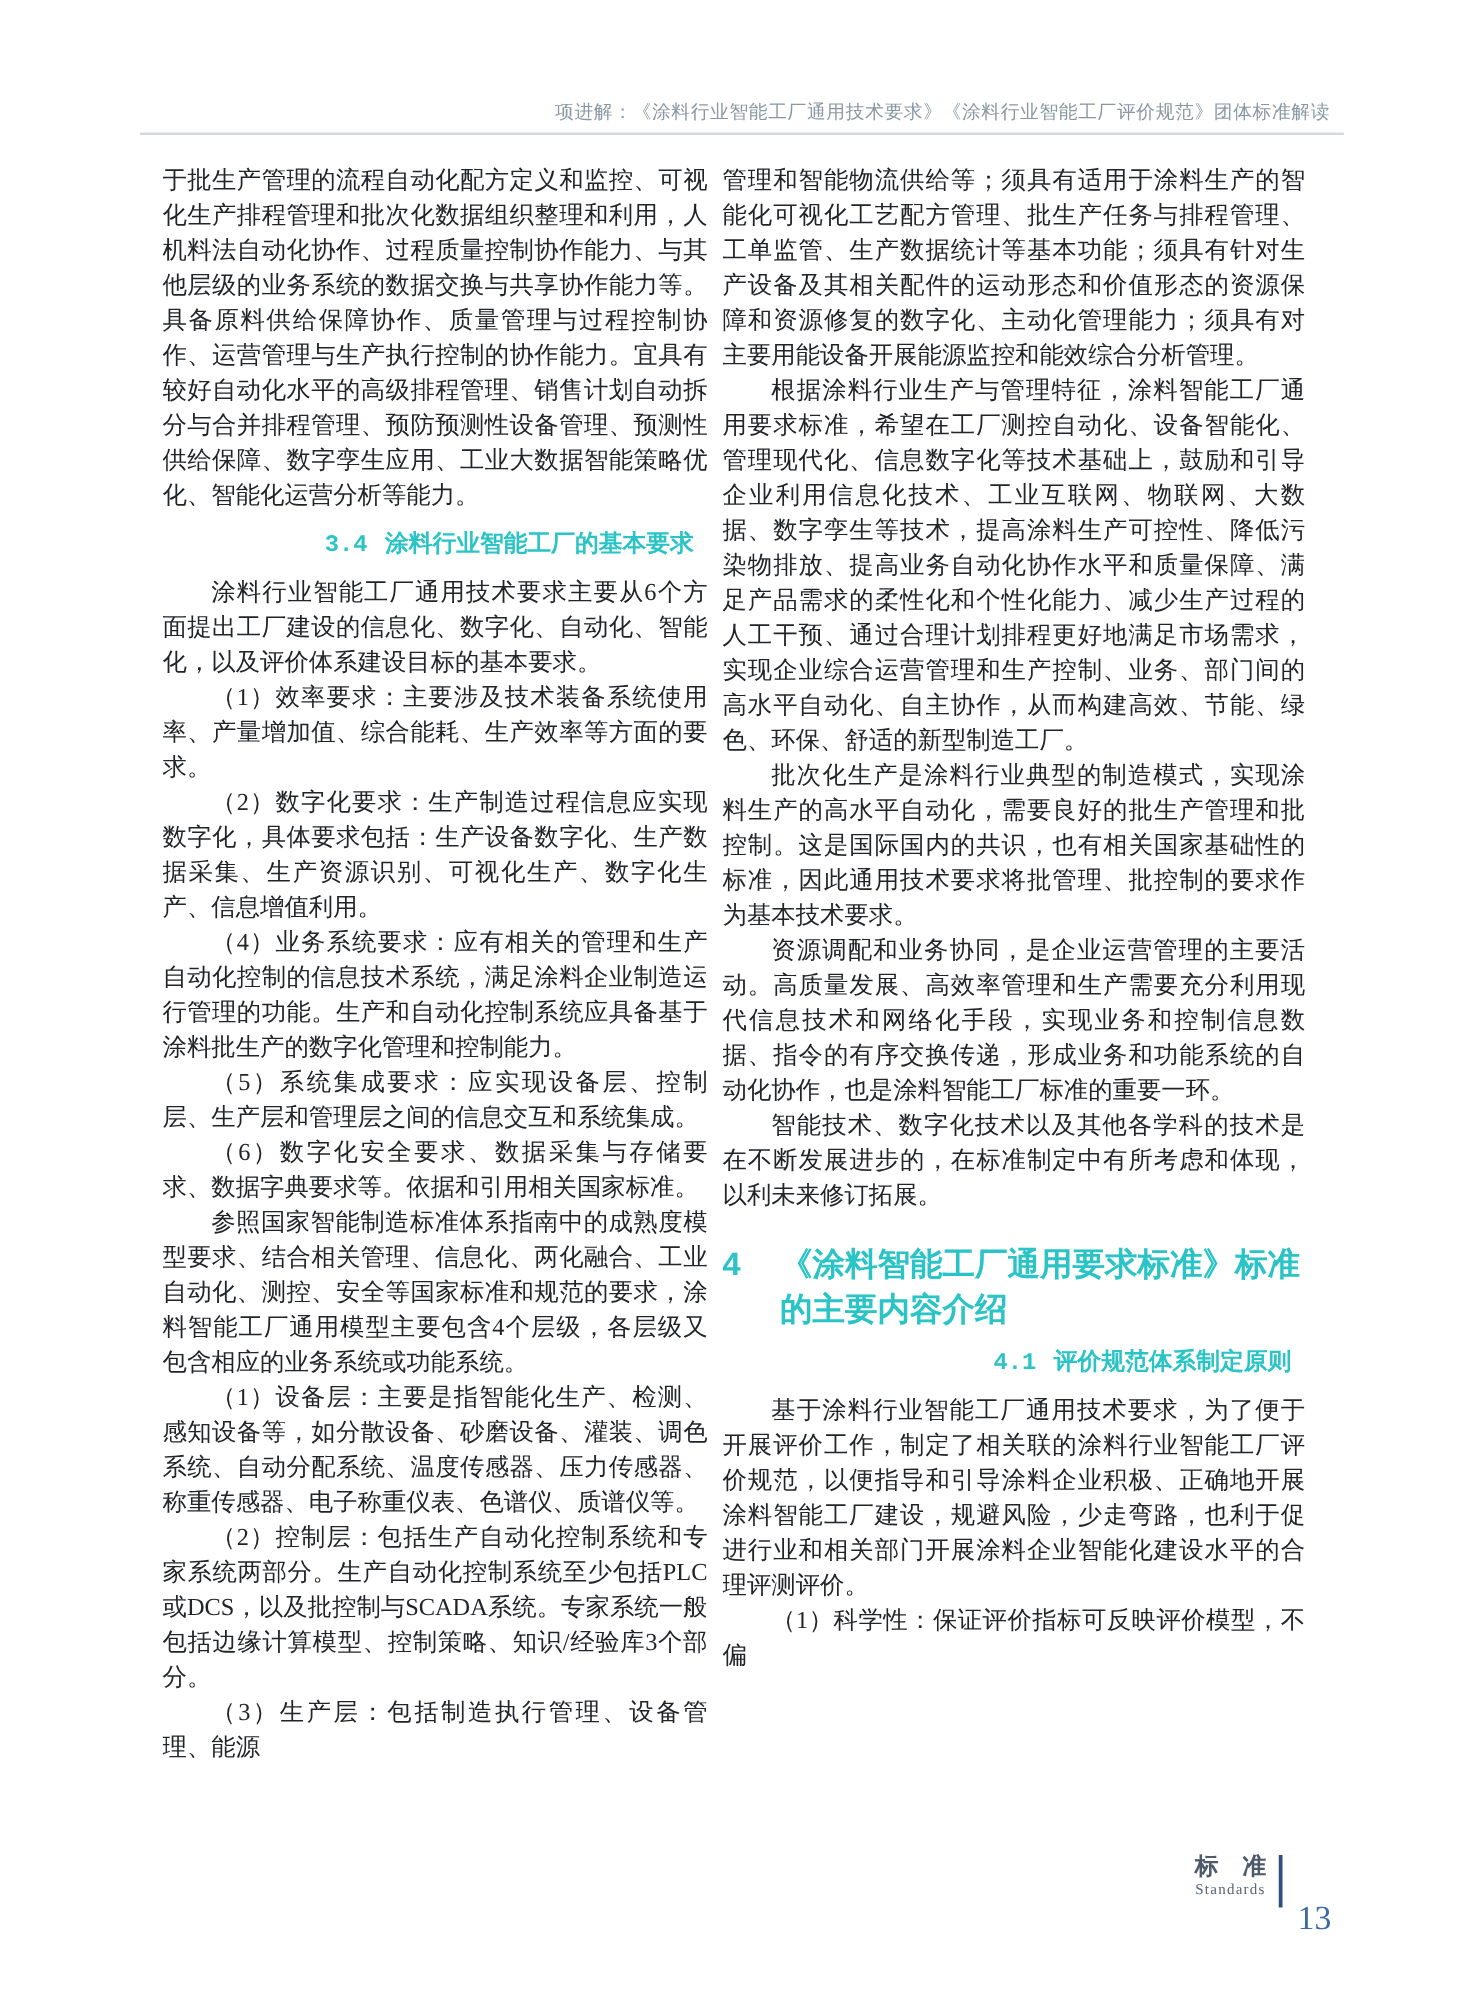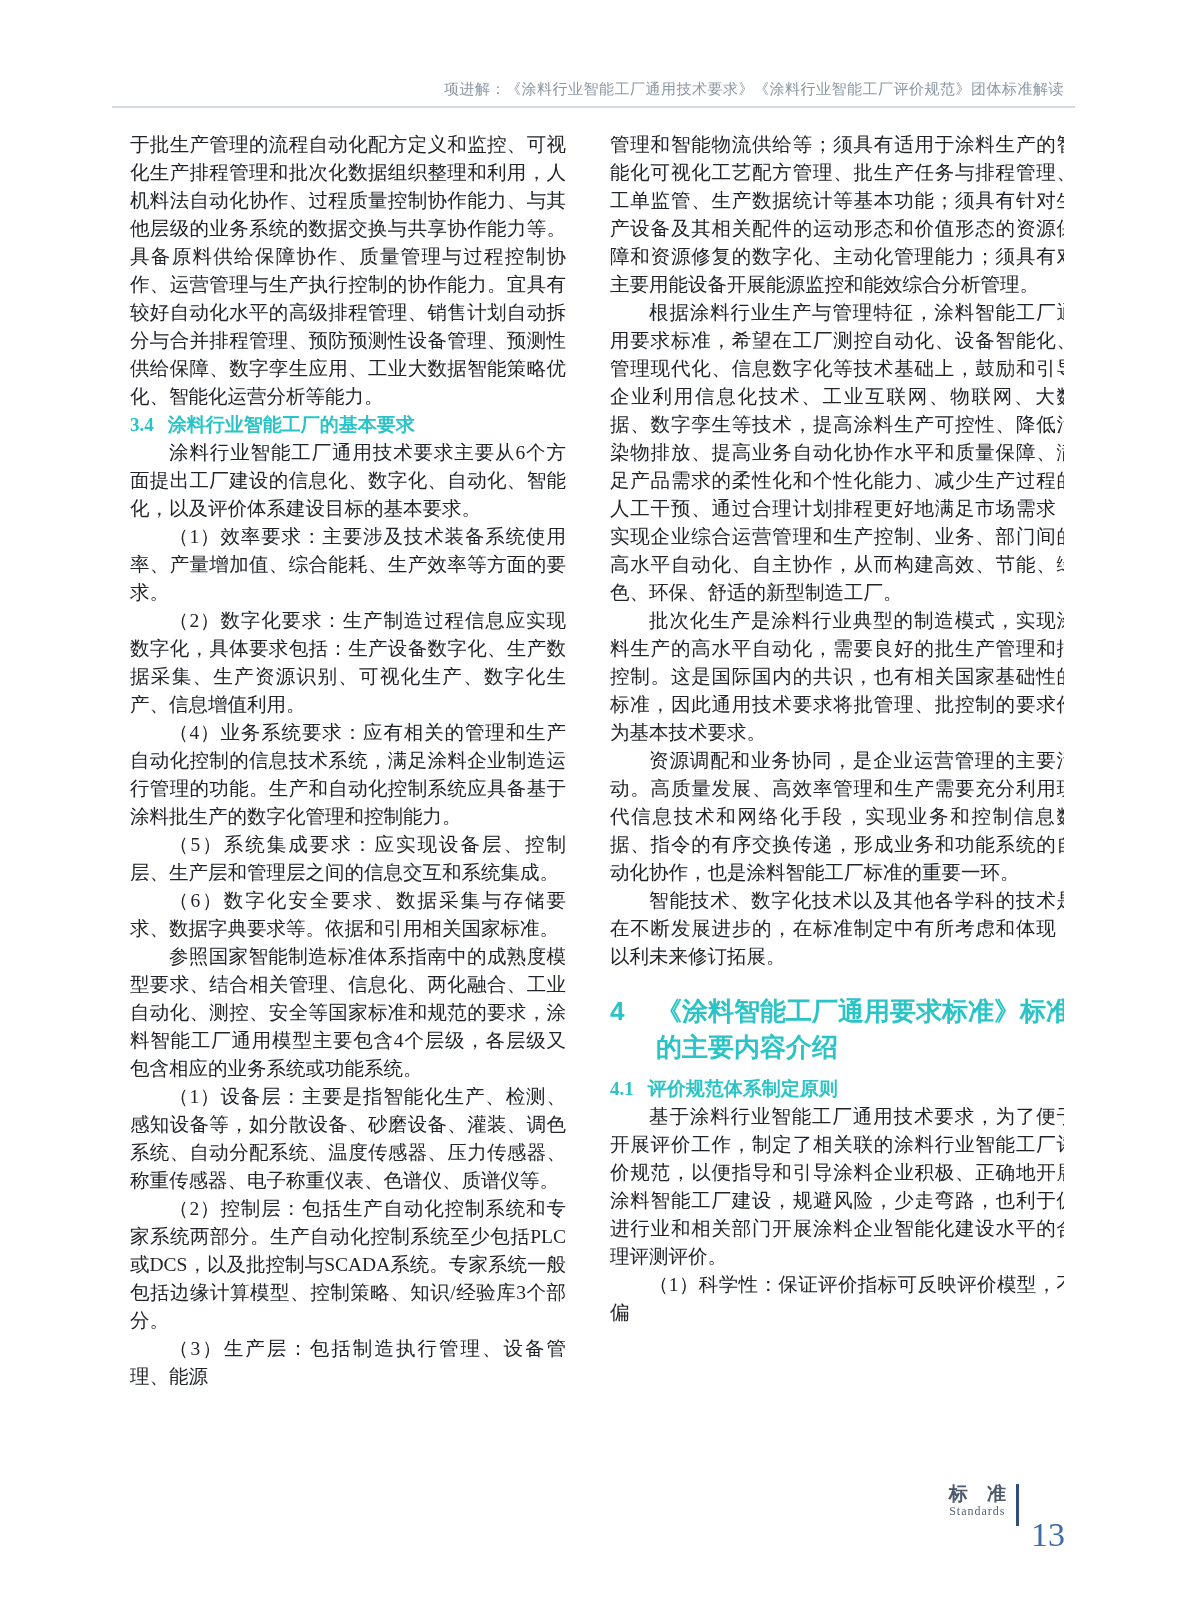--- a/index.html
+++ b/index.html
@@ -16,33 +16,33 @@
     font-family:"Liberation Serif","DejaVu Serif",serif;
     white-space:nowrap;
   }
   .header-rule{
     position:absolute;left:112px;right:112px;top:106px;height:0;
     border-top:2px solid #d3d9dd;
   }
   
   .columns{
     position:absolute;left:130px;top:131px;width:934px;height:1392px;
-    display:grid;grid-template-columns:436px 466px;column-gap:44px;
+    display:grid;grid-template-columns:436px 466px;column-gap:12px;
     overflow:hidden;
   }
   .col{overflow:hidden;height:100%;}
   .body-p{
     margin:0;font-size:19.5px;line-height:28px;text-align:justify;
     text-indent:2em;color:#212428;
   }
   .body-p.cont{text-indent:0;}
   .h2{
-    margin:0;font-size:19px;line-height:28px;font-weight:bold;
-    font-family:Liberation Serif, serif;
-    color:#2bc4c6;text-align:left;display:flex;
+    margin:11px;font-size:19px;line-height:28px;font-weight:bold;
+    font-family:Liberation Mono, monospace;
+    color:#2bc4c6;text-align:left;display:flex;justify-content:flex-end;
   }
   .h2 .h-num{flex:none;margin-right:14px;}
   .h1{
     margin:22px 0 10px;display:flex;
     font-size:26px;line-height:36px;font-weight:bold;
     font-family:"Liberation Sans","DejaVu Sans",sans-serif;
     color:#2bc4c6;
   }
   .h1 .h-num{flex:none;width:46px;}
   .h1 .h-text{flex:1;}
@@ -57,21 +57,21 @@
     font-size:19px;font-weight:bold;color:#4d5a6b;letter-spacing:7px;
     margin-right:-7px;line-height:20px;
   }
   .footer-en{
     font-family:"Liberation Serif","DejaVu Serif",serif;
     font-size:12px;color:#566476;letter-spacing:1px;line-height:14px;
   }
   .footer-bar{width:3px;height:42px;background:#2f4e7e;margin-right:12px;}
   .footer-page{
     font-family:"Liberation Serif","DejaVu Serif",serif;
-    font-size:34px;color:#3e6ba3;line-height:27px;padding-top:6px;margin-top:31px;
+    font-size:27px;color:#3e6ba3;line-height:27px;padding-top:6px;margin-top:31px;
   }
 </style>
 </head>
 <body>
 
 <div class="running-head">项进解：《涂料行业智能工厂通用技术要求》《涂料行业智能工厂评价规范》团体标准解读</div>
 
 <div class="header-rule"></div>
 
 <div class="columns">

